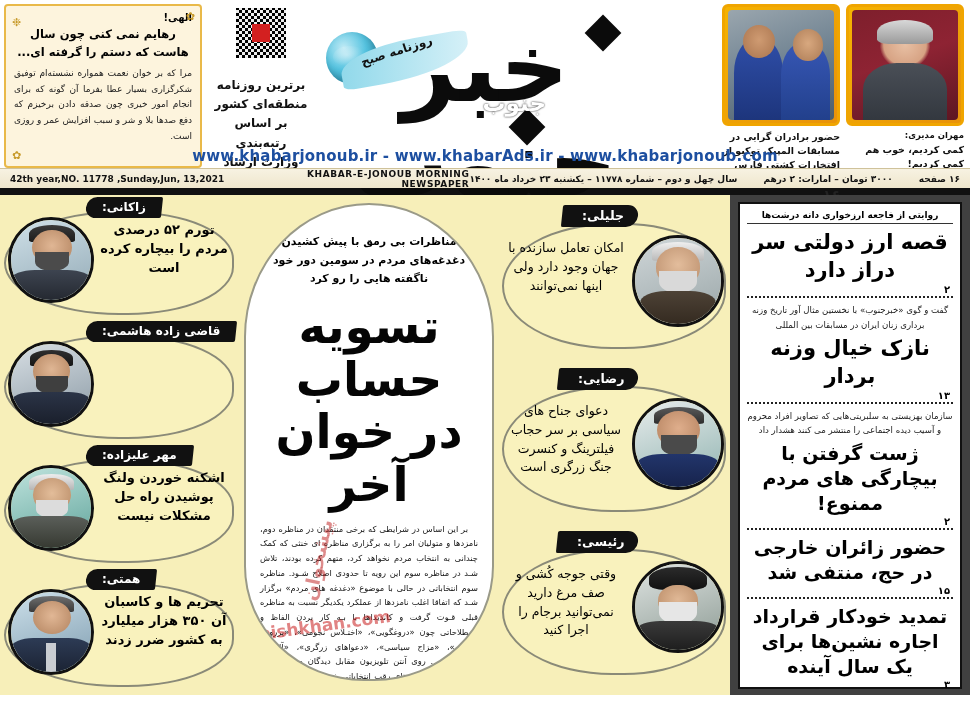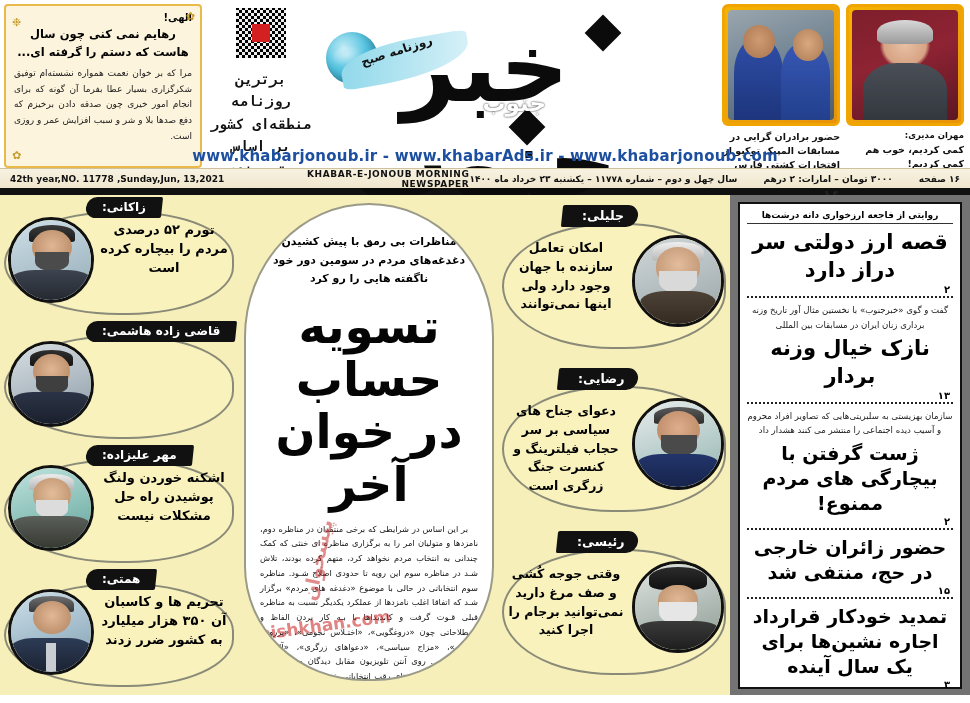--- a/index.html
+++ b/index.html
@@ -84,21 +84,21 @@
   .right-zone { width:330px; display:flex; padding:4px 4px 0 4px; gap:4px; direction:rtl; }
   .qr-col { width:110px; text-align:center; padding-top:2px; }
   .qr {
     width:54px; height:54px; margin:0 auto;
     background:
       repeating-linear-gradient(0deg,#111 0 3px,#fff 3px 6px),
       repeating-linear-gradient(90deg,#111 0 3px,#fff 3px 6px);
     background-blend-mode:difference; border:2px solid #fff; position:relative;
   }
   .qr::after{ content:""; position:absolute; left:32%; top:32%; width:36%; height:36%; background:#d32020; }
-  .qr-cap { font-size:14px; font-weight:bold; color:#111; line-height:1.6; margin-top:9px; direction:rtl;font-family:Liberation Mono, monospace; }
+  .qr-cap { font-size:12px; font-weight:bold; color:#111; line-height:1.6; margin-top:16px; direction:rtl; }
   .prayer {
     flex:1; background:#fdf4dd; border:2px solid #e9b949; border-radius:4px;
     padding:6px 8px; direction:rtl; position:relative;
   }
   .prayer-h1 { font-size:10px; font-weight:bold; text-align:right; margin-bottom:2px; }
   .prayer-h2 { font-size:11.5px; font-weight:bold; text-align:center; line-height:1.6; }
   .prayer-body { font-size:9px; line-height:1.75; text-align:justify; margin-top:4px; color:#1a1a1a; }
   .prayer-orn { position:absolute; color:#c79a2a; font-size:11px; }
 
   
@@ -115,21 +115,21 @@
   }
   .info-en-left { width:250px; text-align:left; }
   .info-en-mid { flex:1; text-align:right; letter-spacing:.6px; }
   .info-fa { direction:rtl; display:flex; gap:26px; align-items:center; }
   .black-bar { height:7px; background:#111; }
 
   
   .main { position:relative; height:500px; display:flex; direction:rtl; }
 
   
-  .col-right { width:240px; background:#737373; padding:7px 8px 6px 8px; }
+  .col-right { width:240px; background:#404040; padding:7px 8px 6px 8px; }
   .rbox { background:#fff; border:2px solid #111; padding:6px 7px 8px 7px; height:100%; }
   .r-kicker { font-size:9px; font-weight:bold; text-align:center; border-bottom:1px solid #333;
     padding-bottom:3px; margin-bottom:5px; }
   .r-head { font-size:21px; font-weight:bold; line-height:1.32; text-align:center; }
   .r-head.sm { font-size:19px; }
   .r-page { font-size:10px; font-weight:bold; text-align:right; padding-right:3px; }
   .dots { border-bottom:2.5px dotted #222; margin:1px 0 5px 0; height:1px; }
   .r-lead { font-size:8.6px; line-height:1.65; text-align:center; color:#1a1a1a; margin-bottom:3px; }
 
   
@@ -143,21 +143,21 @@
     position:absolute; background:#111; color:#fff; font-size:12.5px; font-weight:bold;
     padding:3px 14px 4px 20px; border-radius:3px 18px 18px 3px; top:4px; right:92px; z-index:3;
     transform:skewX(-6deg);
   }
   .c-tag span { display:inline-block; transform:skewX(6deg); }
   .c-photo {
     position:absolute; right:6px; top:34px; width:92px; height:92px; border-radius:50%;
     border:3px solid #111; overflow:hidden; z-index:4;
   }
   .c-text {
-    position:absolute; right:104px; top:38px; width:120px; font-size:12.5px; font-weight:bold;
+    position:absolute; right:104px; top:38px; width:120px; font-size:12.5px; font-weight:normal;
     line-height:1.5; text-align:center; z-index:4;
   }
 
   .ph-jalili { background:linear-gradient(160deg,#cfd6d8,#9aa6a8); }
   .ph-jalili .head{ position:absolute; left:24%; top:10%; width:52%; height:46%;
     background:radial-gradient(ellipse at 50% 45%,#e3bd9c,#bb8f6d); border-radius:50% 50% 45% 45%; }
   .ph-jalili .hair{ position:absolute; left:20%; top:5%; width:60%; height:22%;
     background:linear-gradient(180deg,#efefef,#b9b9b9); border-radius:50% 50% 10% 10%; }
   .ph-jalili .beard{ position:absolute; left:28%; top:38%; width:44%; height:26%;
     background:#d9d9d9; border-radius:0 0 50% 50%; }

